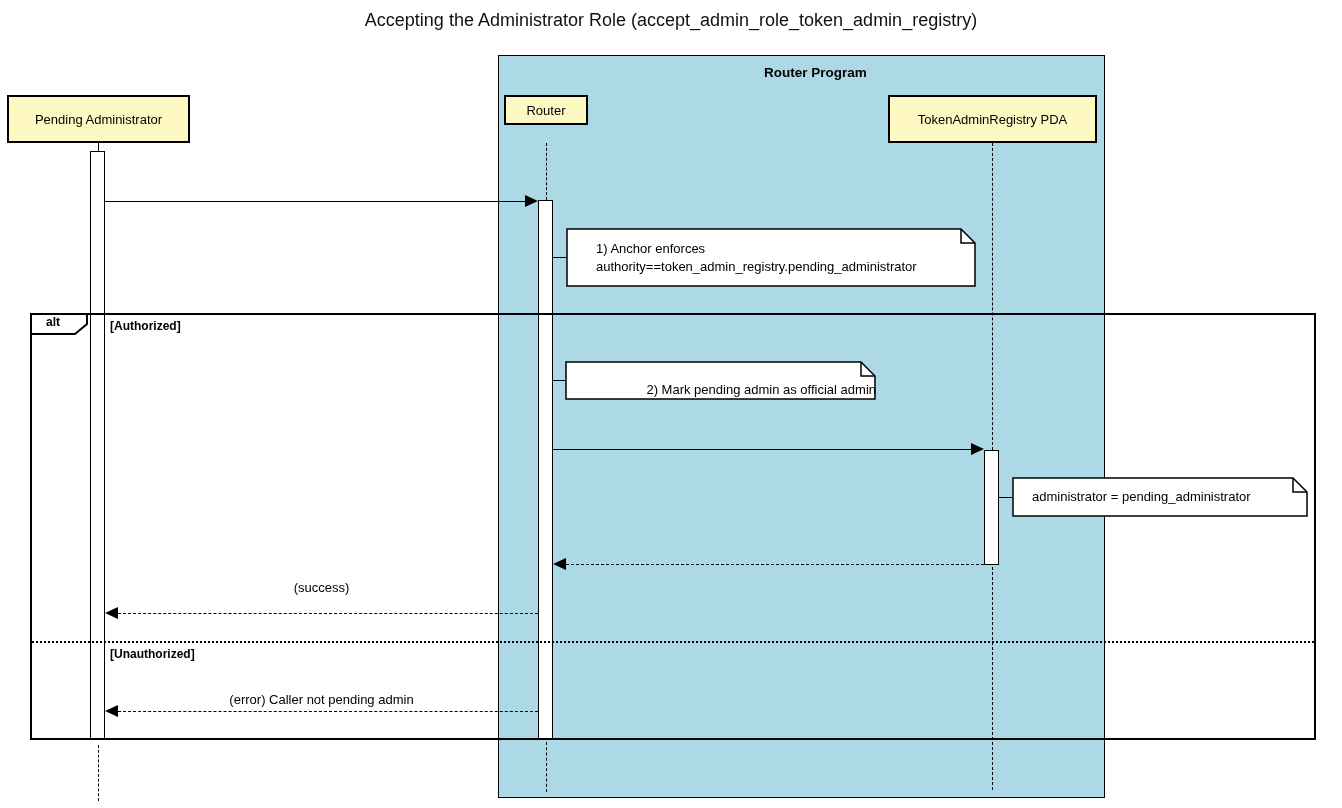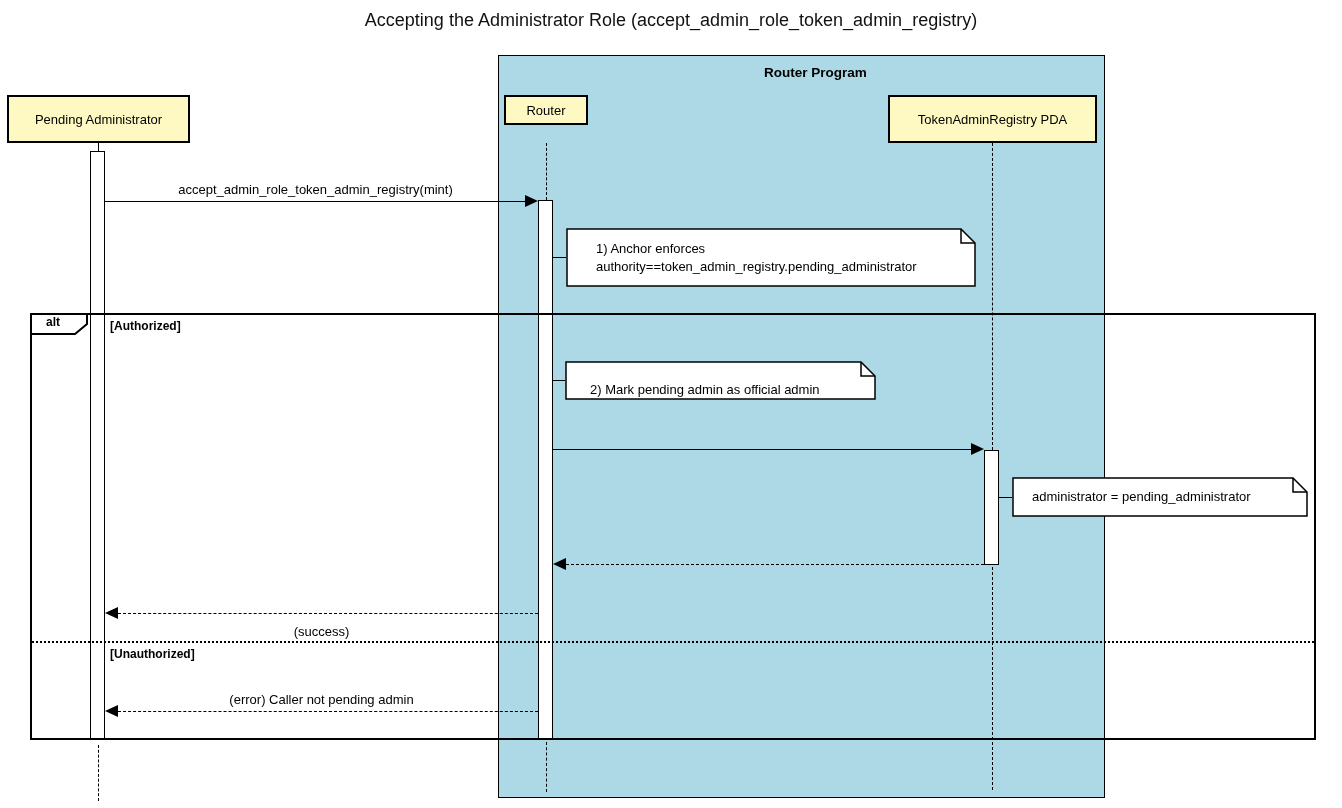--- a/index.html
+++ b/index.html
@@ -84,38 +84,37 @@
   <div class="abs frame">
     <svg class="abs" style="left:-2px; top:-2px;" width="58" height="22" viewBox="0 0 58 22">
       <path d="M1,1 L57,1 L57,11 L45,21 L1,21 Z" fill="#ffffff" stroke="#000000" stroke-width="2"></path>
     </svg>
     <div class="abs operator-label">alt</div>
     <div class="abs guard" style="left:78px; top:4px;">[Authorized]</div>
     <div class="abs frame-divider"></div>
     <div class="abs guard" style="left:78px; top:332px;">[Unauthorized]</div>
   </div>
 
-  <div class="abs msg-label" style="left:105px; top:182px; width:421px;">accept_admin_role_token_admin_registry(mint)</div>
   <div class="abs msg-solid" style="left:105px; top:201px; width:421px;"></div>
   <div class="abs arrow-r" style="left:525px; top:195px;"></div>
 
   <div class="abs note-connector" style="left:553px; top:257px; width:13px;"></div>
   <div class="abs note-wrap" style="left:566px; top:228px; width:410px; height:59px;">
     <svg class="note-svg" width="410" height="59" viewBox="0 0 410 59">
       <path d="M1,1 L395,1 L409,15 L409,58 L1,58 Z" fill="#ffffff" stroke="#000000" stroke-width="1.5"></path>
       <path d="M395,1 L395,15 L409,15" fill="none" stroke="#000000" stroke-width="1.5"></path>
     </svg>
     <div class="note-text" style="padding-left:30px;">
       <div>1) Anchor enforces</div>
       <div>authority==token_admin_registry.pending_administrator</div>
     </div>
   </div>
 
   <div class="abs note-connector" style="left:553px; top:380px; width:12px;"></div>
-  <div class="abs note-wrap" style="left:565px; top:361px; width:311px; height:57px;">
+  <div class="abs note-wrap" style="left:565px; top:361px; width:311px; height:57px;text-align:right;">
     <svg class="note-svg" width="311" height="39" viewBox="0 0 311 39">
       <path d="M1,1 L296,1 L310,15 L310,38 L1,38 Z" fill="#ffffff" stroke="#000000" stroke-width="1.5"></path>
       <path d="M296,1 L296,15 L310,15" fill="none" stroke="#000000" stroke-width="1.5"></path>
     </svg>
     <div class="note-text" style="padding-left:25px;">
       <div>2) Mark pending admin as official admin</div>
     </div>
   </div>
 
   <div class="abs msg-solid" style="left:553px; top:449px; width:419px;"></div>
@@ -128,21 +127,21 @@
       <path d="M281,1 L281,15 L295,15" fill="none" stroke="#000000" stroke-width="1.5"></path>
     </svg>
     <div class="note-text" style="padding-left:20px;">
       <div>administrator = pending_administrator</div>
     </div>
   </div>
 
   <div class="abs msg-dashed" style="left:566px; top:564px; width:418px;"></div>
   <div class="abs arrow-l" style="left:553px; top:558px;"></div>
 
-  <div class="abs msg-label" style="left:105px; top:624px; width:433px;">(success)</div>
+  <div class="abs msg-label" style="left:105px; top:580px; width:433px;">(success)</div>
   <div class="abs msg-dashed" style="left:118px; top:613px; width:420px;"></div>
   <div class="abs arrow-l" style="left:105px; top:607px;"></div>
 
   <div class="abs msg-label" style="left:105px; top:692px; width:433px;">(error) Caller not pending admin</div>
   <div class="abs msg-dashed" style="left:118px; top:711px; width:420px;"></div>
   <div class="abs arrow-l" style="left:105px; top:705px;"></div>
 
 </div>
 
 </body></html>

